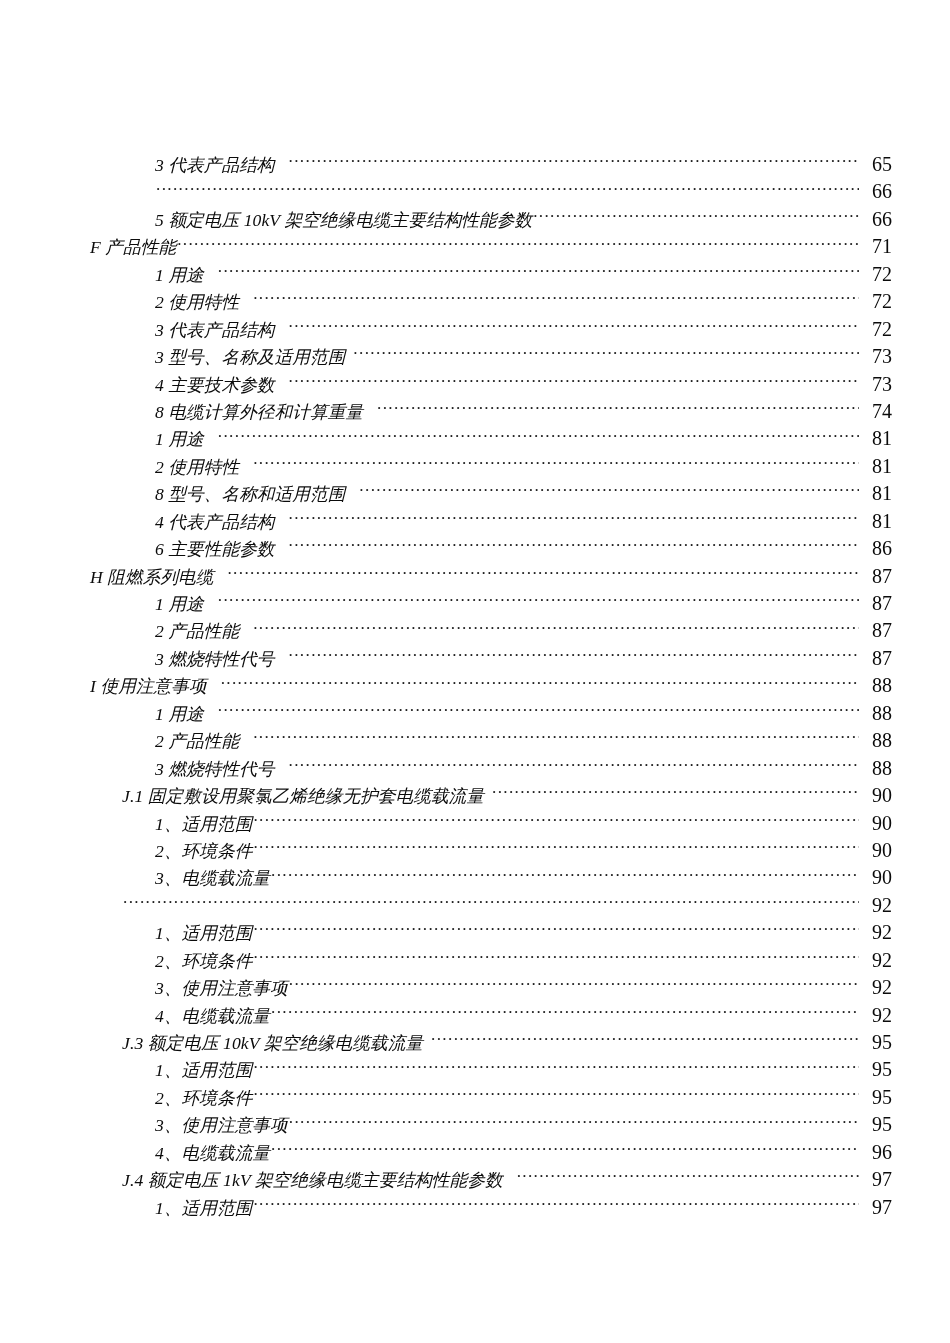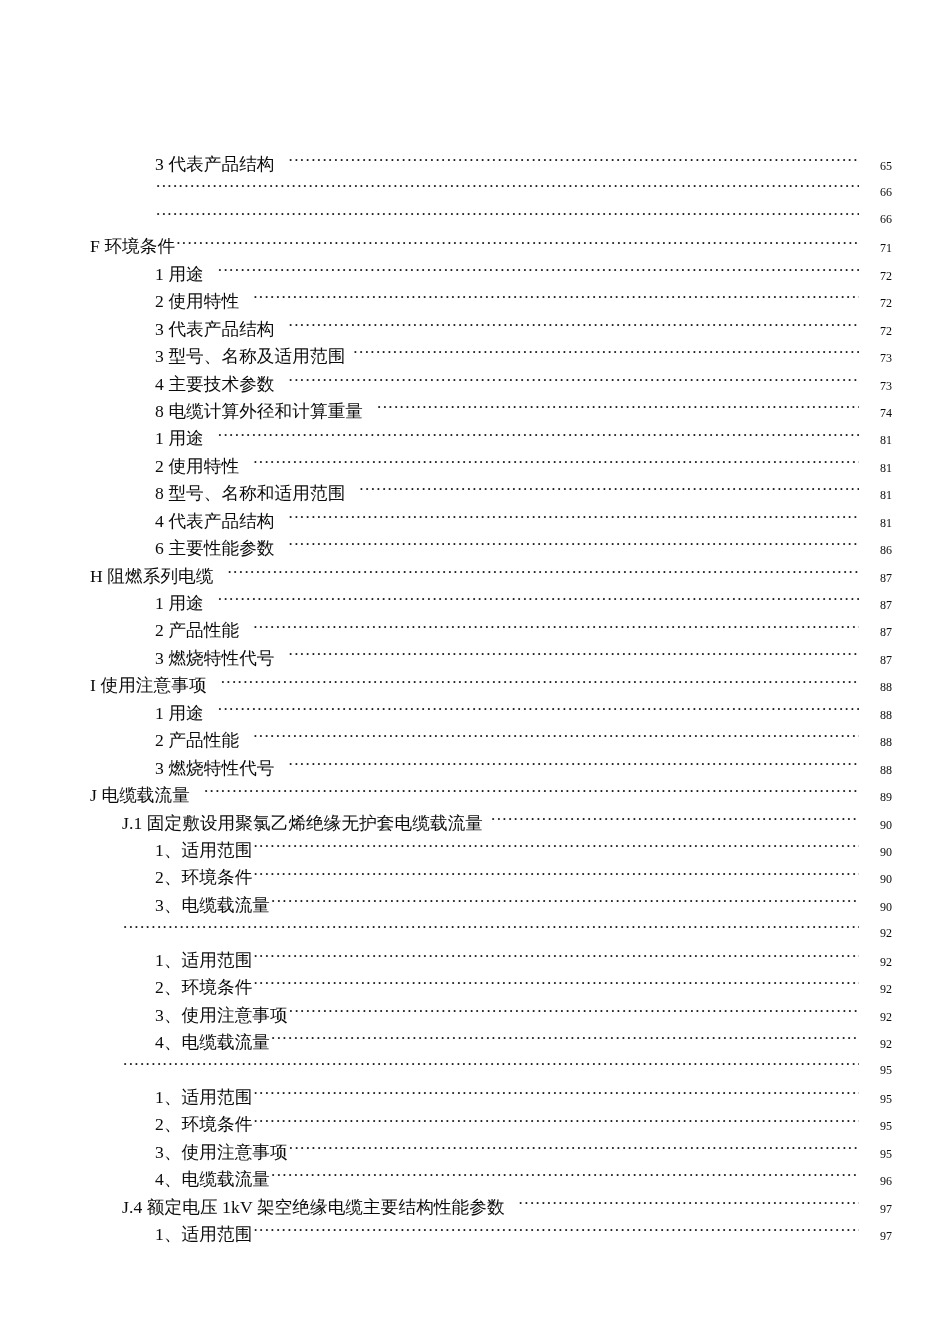--- a/index.html
+++ b/index.html
@@ -31,20 +31,21 @@
     white-space: nowrap;
     font-size: 17.6px;
   }
 
   
   .pad { flex: 0 0 auto; }
 
   .title {
     flex: 0 0 auto;
     letter-spacing: 0.1px;
+    font-style: italic;
   }
 
   
   .leader {
     flex: 1 1 auto;
     overflow: hidden;
     height: 1em;
     position: relative;
     margin: 0 1px;
   }
@@ -60,21 +61,21 @@
     letter-spacing: 1.35px;
     color: #1a1a1a;
     white-space: nowrap;
   }
 
   .pageno {
     flex: 0 0 auto;
     width: 32px;
     text-align: right;
     padding-right: 0px;
-    font-size: 12px;
+    font-size: 20px;
   }
 
   
   .lvl-section .pad { width: 90px; }
   .lvl-sub .pad     { width: 122px; }
   .lvl-item .pad    { width: 155px; }
 
   
   .gap-sm { padding-right: 7px; }
   .gap-md { padding-right: 13px; }
@@ -93,26 +94,27 @@
       <span class="leader"></span>
       <span class="pageno">65</span>
     </div>
     <div class="toc-row lvl-item">
       <span class="pad"></span>
       <span class="leader"></span>
       <span class="pageno">66</span>
     </div>
     <div class="toc-row lvl-item">
       <span class="pad"></span>
+      <span class="title gap-none">5 额定电压  10kV 架空绝缘电缆主要结构性能参数</span>
       <span class="leader"></span>
       <span class="pageno">66</span>
     </div>
     <div class="toc-row lvl-section">
       <span class="pad"></span>
-      <span class="title gap-none">F 环境条件</span>
+      <span class="title gap-none">F 产品性能</span>
       <span class="leader"></span>
       <span class="pageno">71</span>
     </div>
     <div class="toc-row lvl-item">
       <span class="pad"></span>
       <span class="title gap-md">1 用途</span>
       <span class="leader"></span>
       <span class="pageno">72</span>
     </div>
     <div class="toc-row lvl-item">
@@ -216,26 +218,20 @@
       <span class="title gap-md">2 产品性能</span>
       <span class="leader"></span>
       <span class="pageno">88</span>
     </div>
     <div class="toc-row lvl-item">
       <span class="pad"></span>
       <span class="title gap-md">3 燃烧特性代号</span>
       <span class="leader"></span>
       <span class="pageno">88</span>
     </div>
-    <div class="toc-row lvl-section">
-      <span class="pad"></span>
-      <span class="title gap-md">J 电缆载流量</span>
-      <span class="leader"></span>
-      <span class="pageno">89</span>
-    </div>
     <div class="toc-row lvl-sub">
       <span class="pad"></span>
       <span class="title gap-sm">J.1  固定敷设用聚氯乙烯绝缘无护套电缆载流量</span>
       <span class="leader"></span>
       <span class="pageno">90</span>
     </div>
     <div class="toc-row lvl-item">
       <span class="pad"></span>
       <span class="title gap-none">1、适用范围</span>
       <span class="leader"></span>
@@ -277,20 +273,21 @@
       <span class="pageno">92</span>
     </div>
     <div class="toc-row lvl-item">
       <span class="pad"></span>
       <span class="title gap-none">4、电缆载流量</span>
       <span class="leader"></span>
       <span class="pageno">92</span>
     </div>
     <div class="toc-row lvl-sub">
       <span class="pad"></span>
+      <span class="title gap-sm">J.3  额定电压  10kV 架空绝缘电缆载流量</span>
       <span class="leader"></span>
       <span class="pageno">95</span>
     </div>
     <div class="toc-row lvl-item">
       <span class="pad"></span>
       <span class="title gap-none">1、适用范围</span>
       <span class="leader"></span>
       <span class="pageno">95</span>
     </div>
     <div class="toc-row lvl-item">

